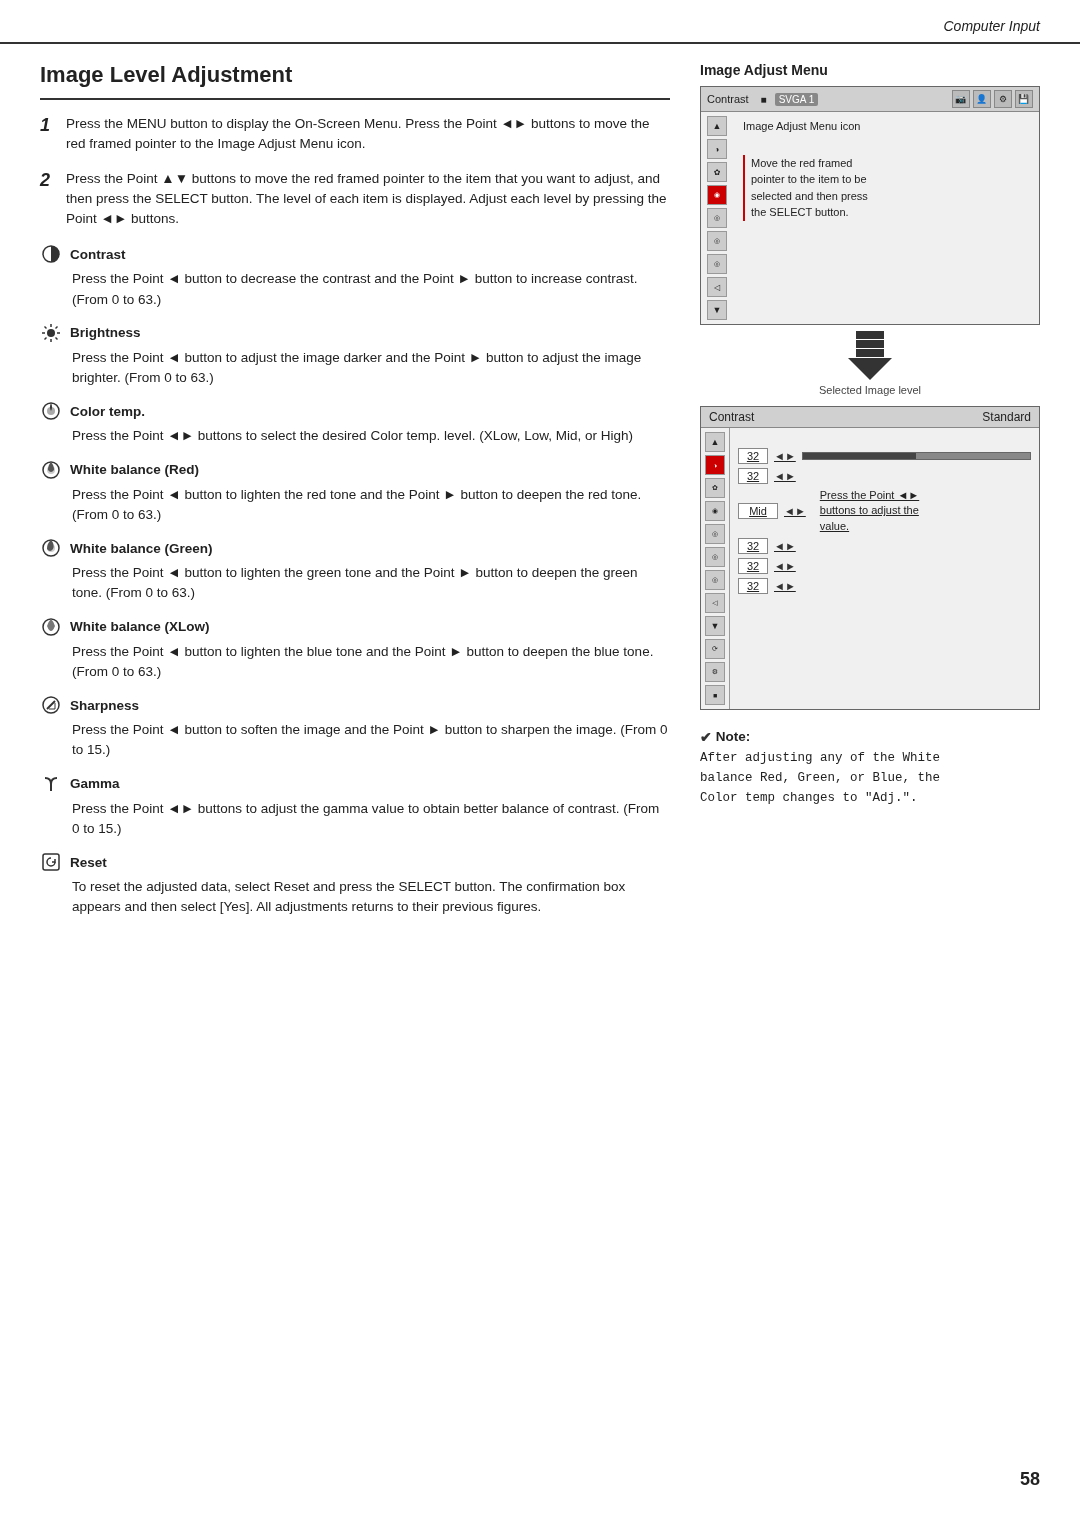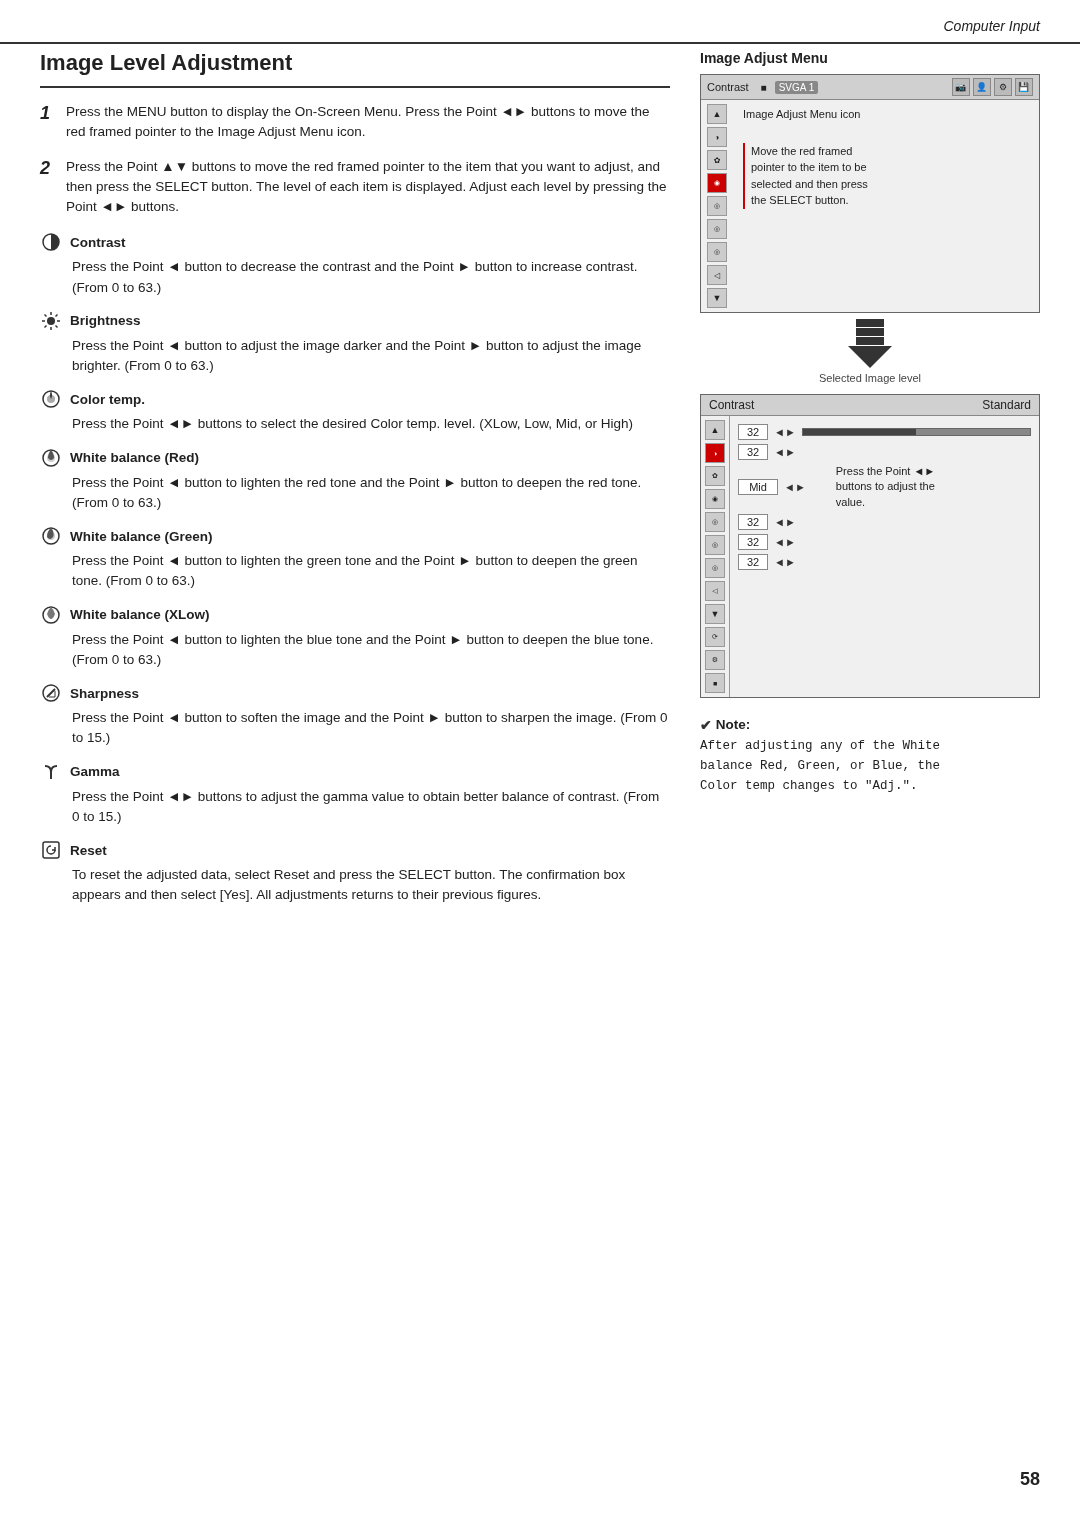--- a/index.html
+++ b/index.html
@@ -12,21 +12,21 @@
       color: #222;
       position: relative;
     }
 
     .page-header {
       text-align: right;
       padding: 18px 40px 8px 40px;
       font-style: italic;
       font-size: 14px;
       border-bottom: 2px solid #333;
-      margin-bottom: 6px;
+      margin-bottom: 18px;
     }
 
     .page-content {
       display: flex;
       padding: 0 40px;
       gap: 30px;
     }
 
     .left-col {
       flex: 1;
@@ -232,24 +232,25 @@
     .menu2-sidebar {
       display: flex;
       flex-direction: column;
       padding: 4px 4px;
       gap: 3px;
       border-right: 1px solid #999;
     }
 
     .menu2-content {
       flex: 1;
-      padding: 8px 8px;
+      padding: 20px 8px;
       display: flex;
       flex-direction: column;
       gap: 4px;
+      text-decoration: underline;
     }
 
     .menu2-row {
       display: flex;
       align-items: center;
       gap: 6px;
       font-size: 12px;
     }
 
     .menu2-value-box {
@@ -569,21 +570,21 @@
           </div>
 
           <div class="menu2-row">
             <span class="menu2-value-box">32</span>
             <span class="menu2-arrows">◄►</span>
           </div>
 
           <div class="menu2-row">
             <span class="menu2-value-box" style="min-width:40px;">Mid</span>
             <span class="menu2-arrows">◄►</span>
-            <div style="font-size:11px; line-height:1.4; margin-left:24px;">
+            <div style="font-size:11px; line-height:1.4; margin-left:8px;">
               Press the Point ◄►<br>buttons to adjust the<br>value.
             </div>
           </div>
 
           <div class="menu2-row">
             <span class="menu2-value-box">32</span>
             <span class="menu2-arrows">◄►</span>
           </div>
 
           <div class="menu2-row">

